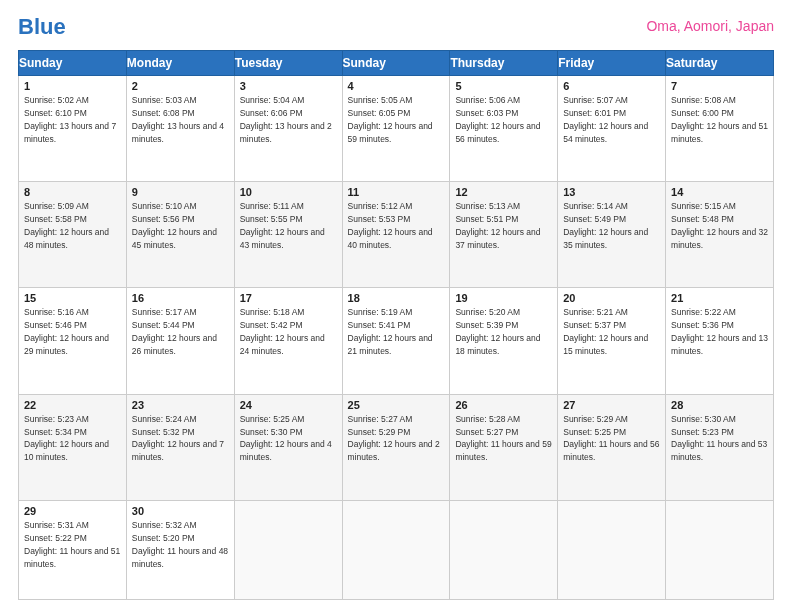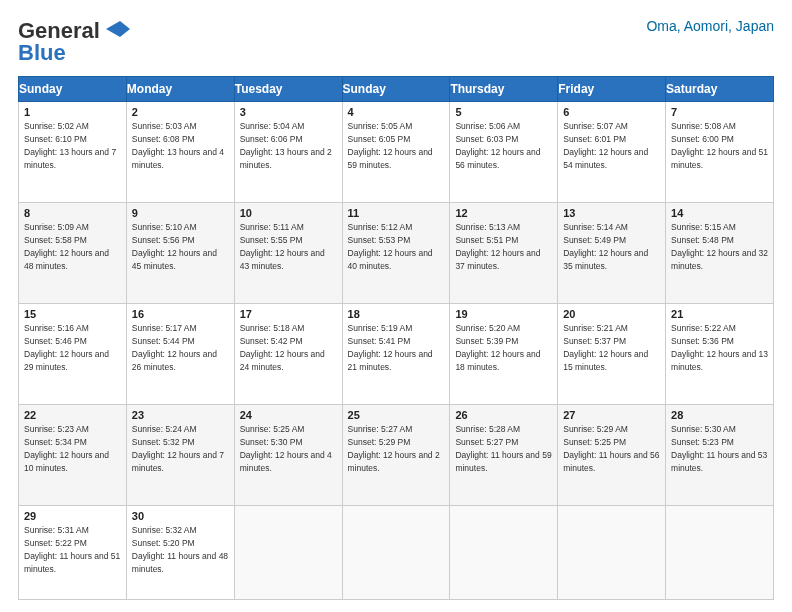--- a/index.html
+++ b/index.html
@@ -32,21 +32,21 @@
       text-align: right;
     }
     .month-title {
       font-size: 36px;
       font-weight: bold;
       color: #333;
       line-height: 1.1;
     }
     .location {
       font-size: 14px;
-      color: #0369a1;
+      color: #ec4899;
     }
     .calendar {
       flex: 1;
       border-collapse: collapse;
       width: 100%;
       font-size: 9.5px;
     }
     .calendar th {
       background: #2a72be;
       color: #fff;
@@ -85,26 +85,20 @@
     .last-row td {
       height: 68px;
     }
   </style>
 </head>
 <body>
 
 <div class="page">
   <div class="header">
     <div class="logo">
-      <div style="display:flex;align-items:center;">
-        <span style="font-size:22px;font-weight:bold;color:#333;">General</span>
-        <svg width="30" height="20" viewBox="0 0 30 20" style="margin-left:2px;margin-top:-4px;">
-          <polygon points="4,10 18,2 28,10 18,18" fill="#2a72be"></polygon>
-        </svg>
-      </div>
       <span style="font-size:22px;font-weight:bold;color:#2a72be;margin-top:-4px;">Blue</span>
     </div>
     <div class="title-block">
       <div class="location">Oma, Aomori, Japan</div>
     </div>
   </div>
 
   <table class="calendar">
     <thead>
       <tr>

